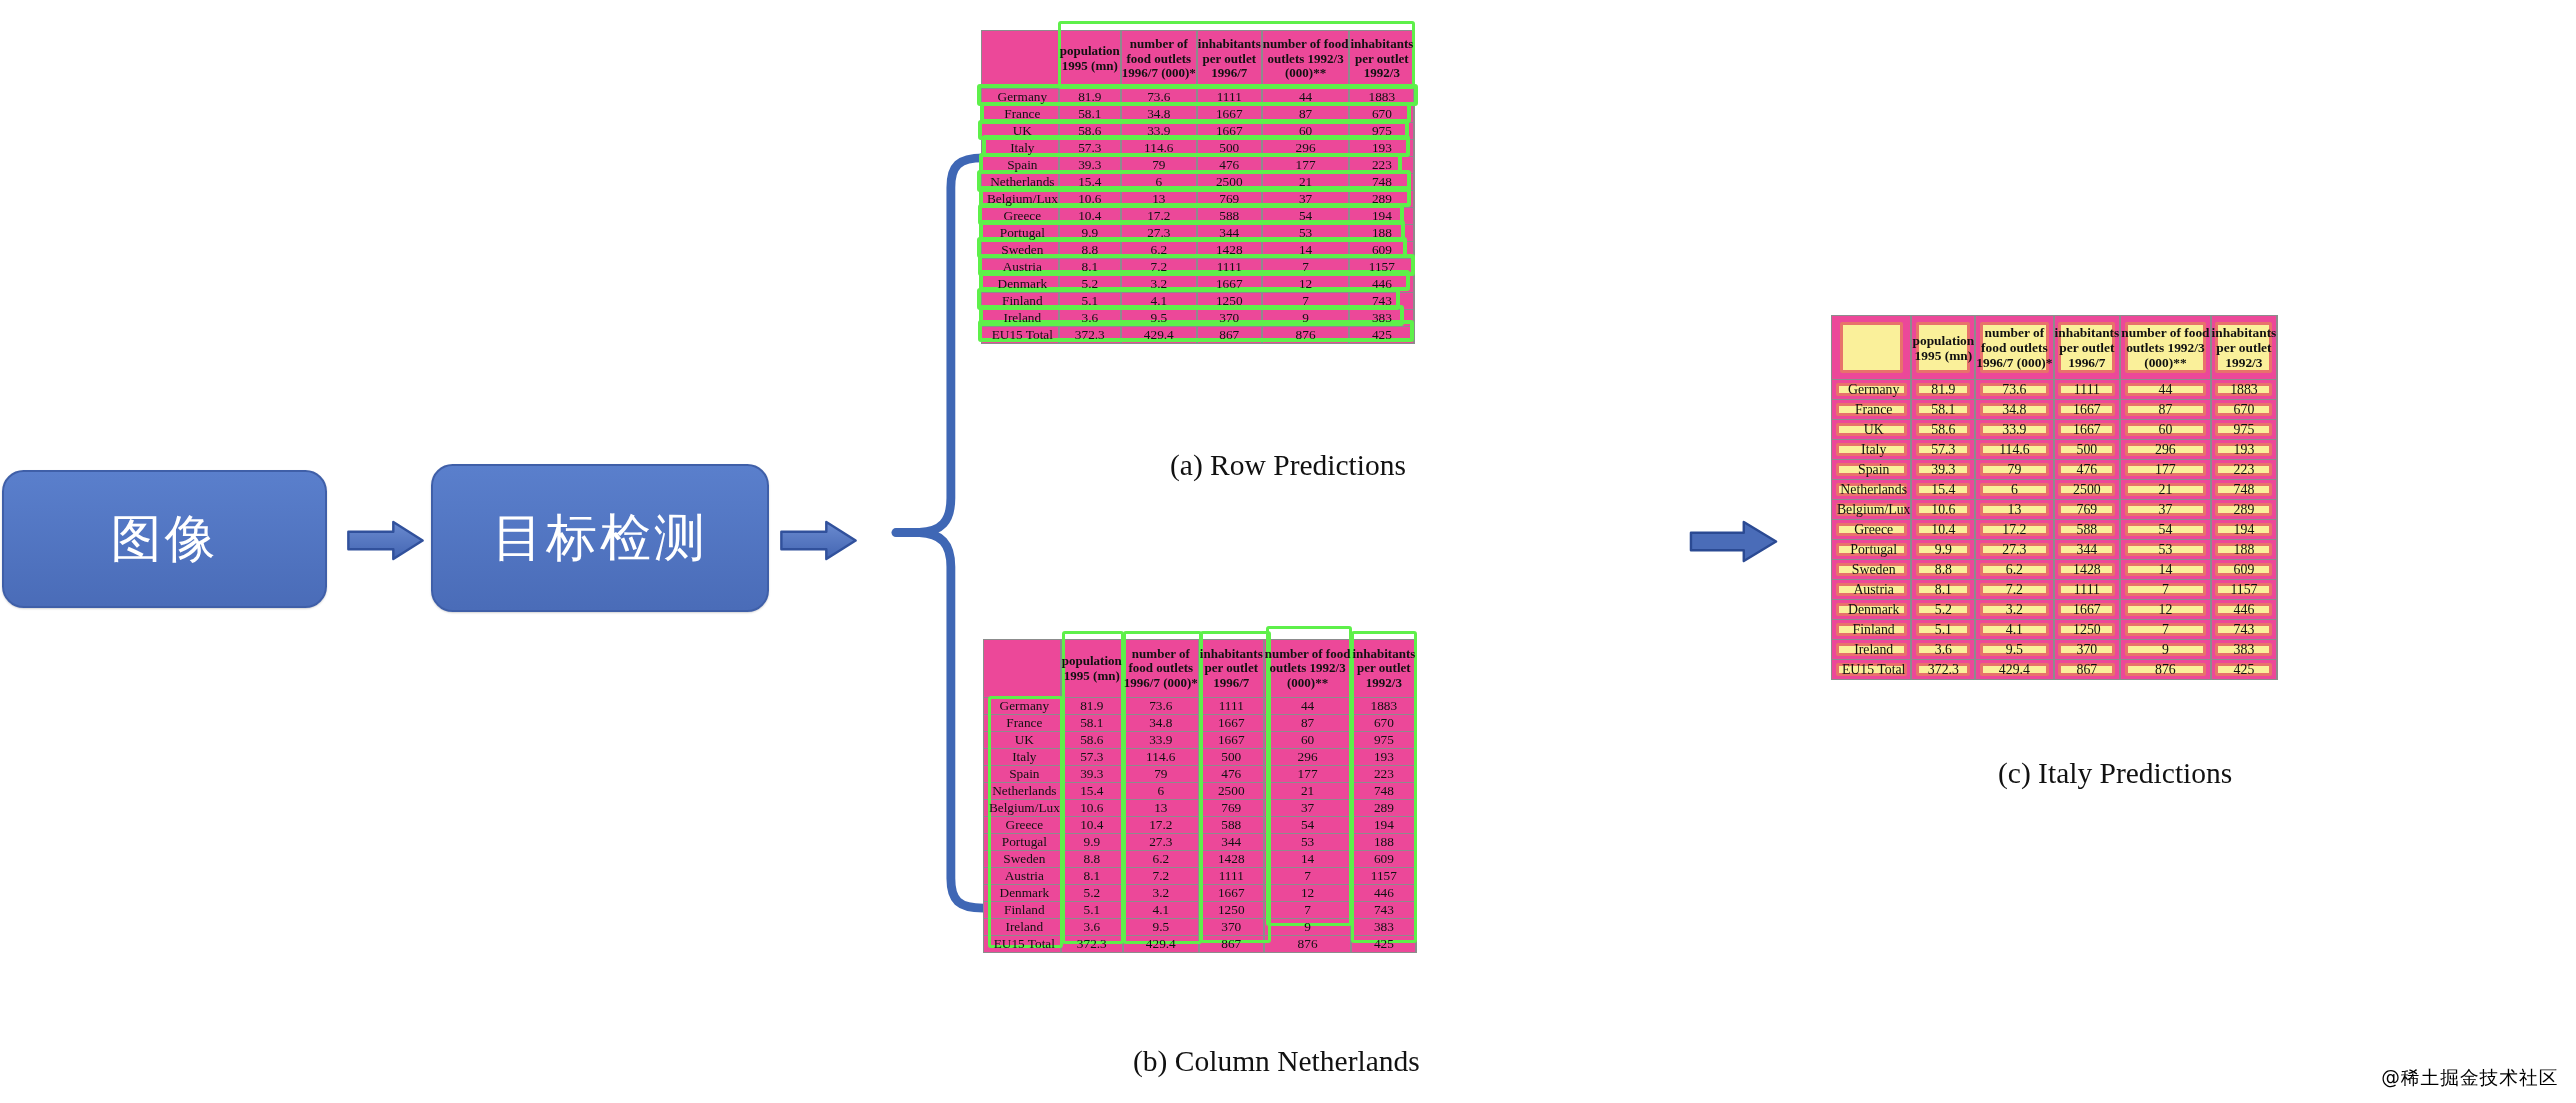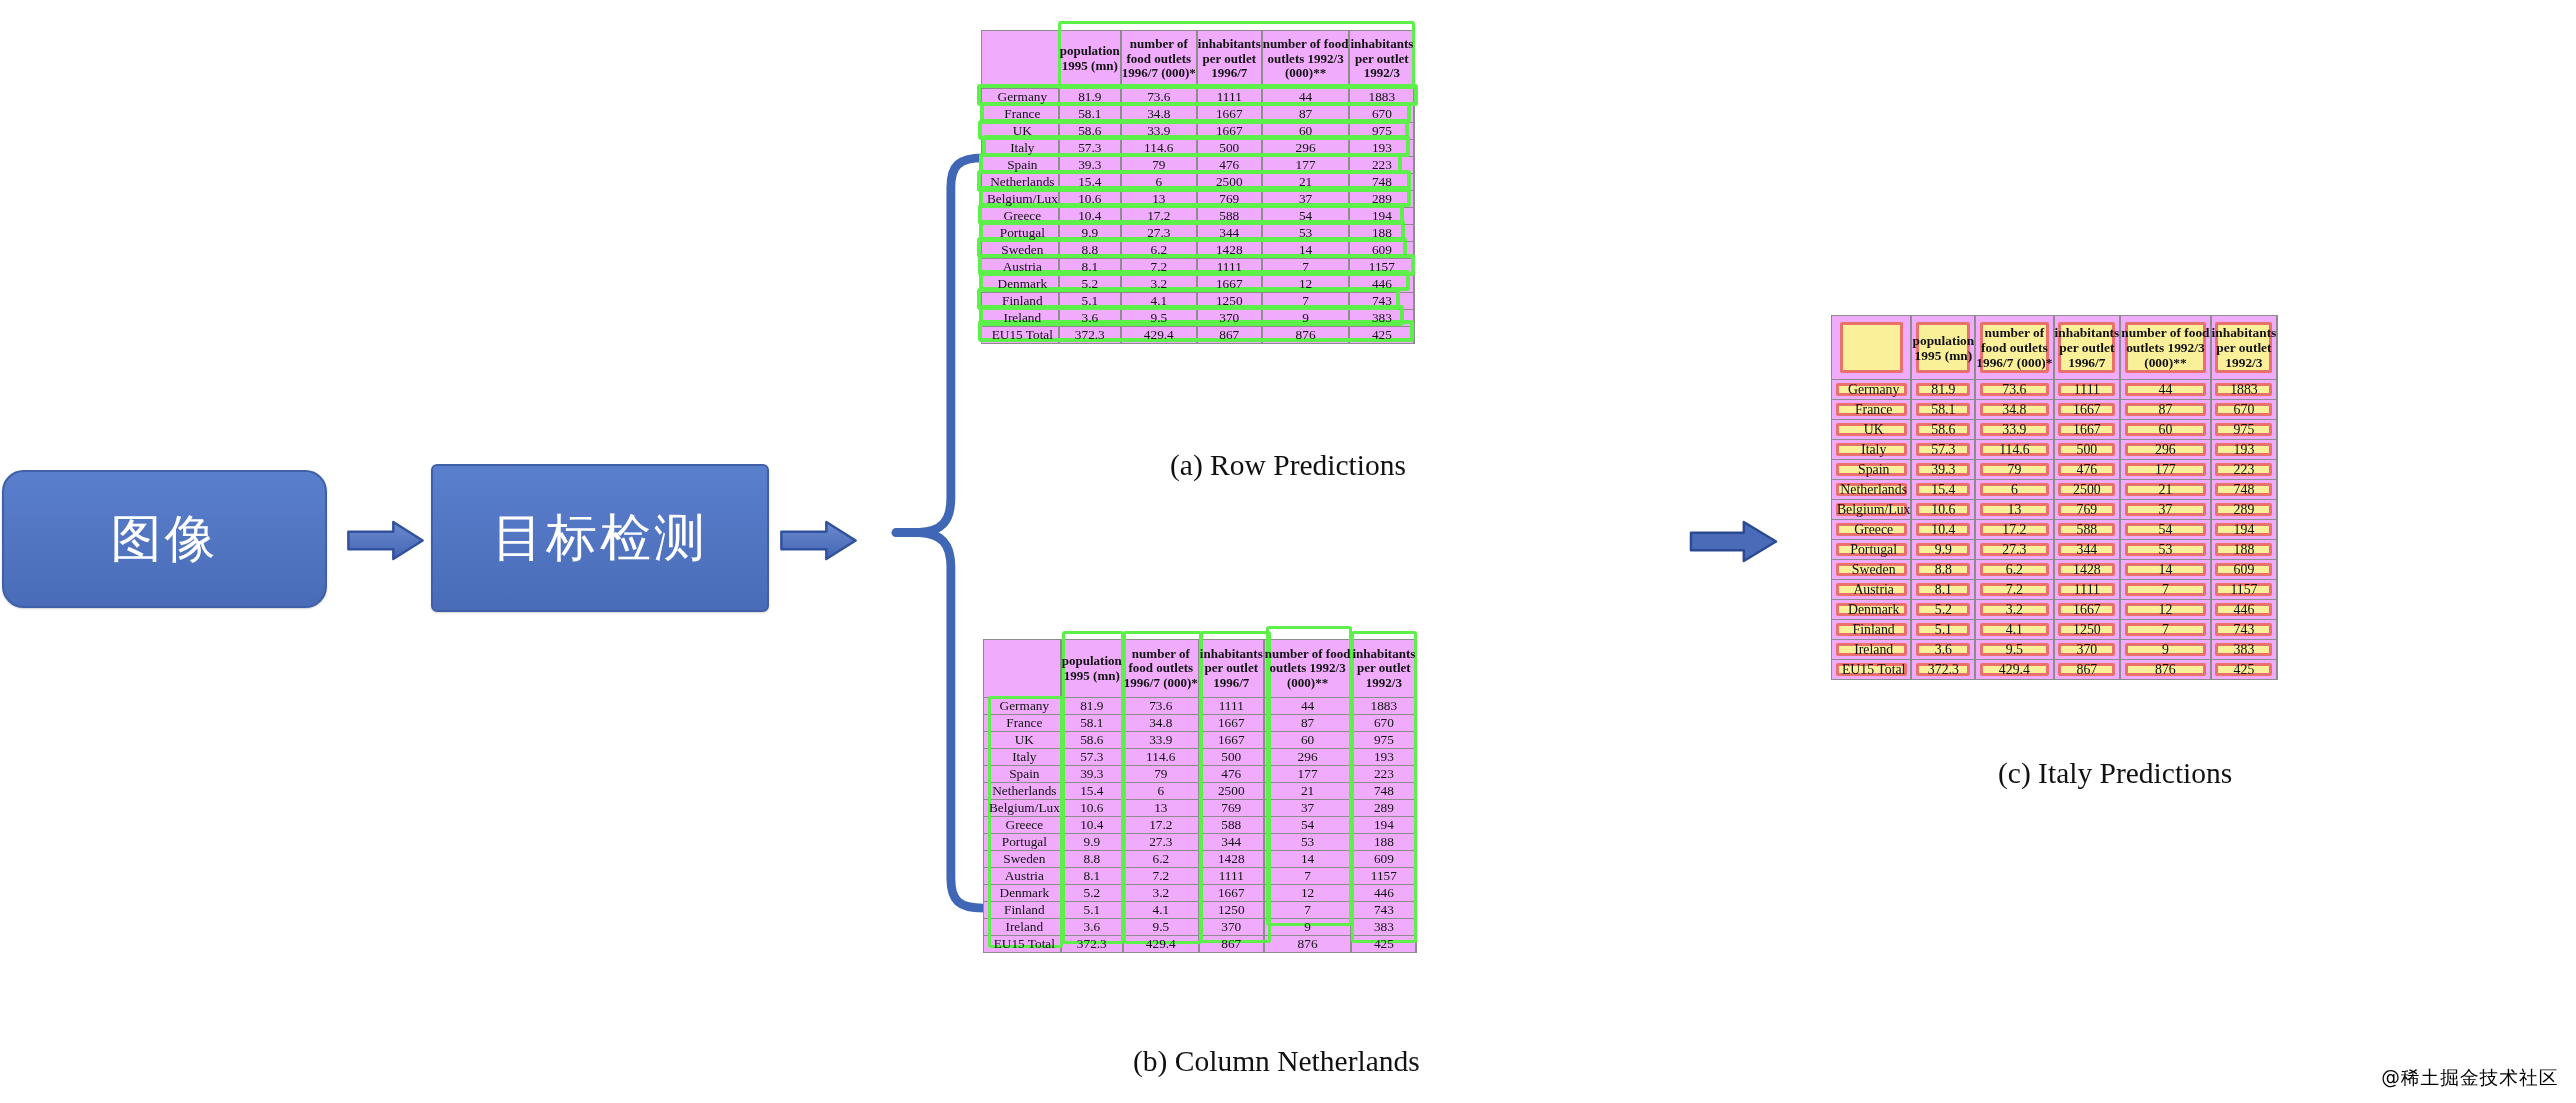--- a/index.html
+++ b/index.html
@@ -12,31 +12,31 @@
     border-radius:21.6px;
     background:linear-gradient(180deg,#5a7fcc 0%,#4a6cb8 100%);
     border:2px solid #3f5fa8;
     color:#ffffff;
     display:flex;align-items:center;justify-content:center;
     font-family:"DejaVu Sans",sans-serif;
     letter-spacing:2.9px;
     box-shadow:0 1px 2px rgba(0,0,0,.18);
   }
   #box-image{left:2px;top:470px;width:321px;height:134px;font-size:51px;align-items:center;}
-  #box-detect{left:431px;top:464px;width:334px;height:144px;font-size:51px;border-radius:6px;}
+  #box-detect{left:431px;top:464px;width:334px;height:144px;font-size:51px;}
 
   
   .blockarrow{position:absolute;}
   .blockarrow svg{display:block;}
 
   
   #bracket{position:absolute;left:890px;top:152px;width:108px;height:762px;}
 
   
-  .tbl{position:absolute;border-collapse:collapse;background:#f0abfc;
+  .tbl{position:absolute;border-collapse:collapse;background:#ec4899;
        font-family:"Liberation Serif",serif;color:#111;}
   .tbl td{border:1px solid #8c8c8c;padding:0;text-align:center;vertical-align:middle;
           position:relative;white-space:nowrap;}
   .tbl .hdr{font-weight:bold;vertical-align:middle;line-height:1.12;}
   .tbl .rowname{text-align:center;padding-left:4.9px;}
   .cellbox{position:relative;z-index:2;}
 
   
   #tableA{left:981px;top:29.5px;}
   #tableA td{height:16px;font-size:13.3px;}

